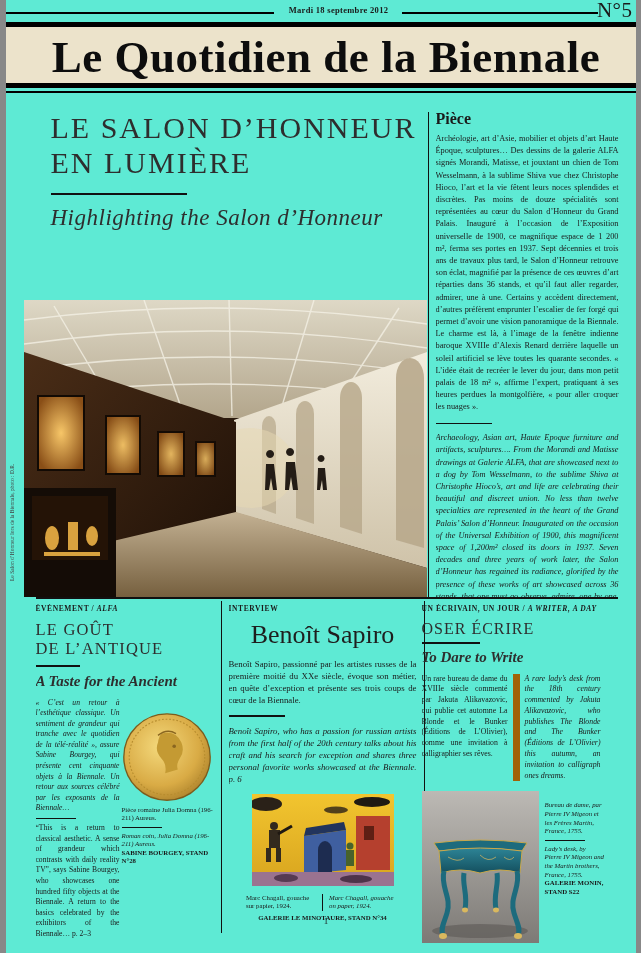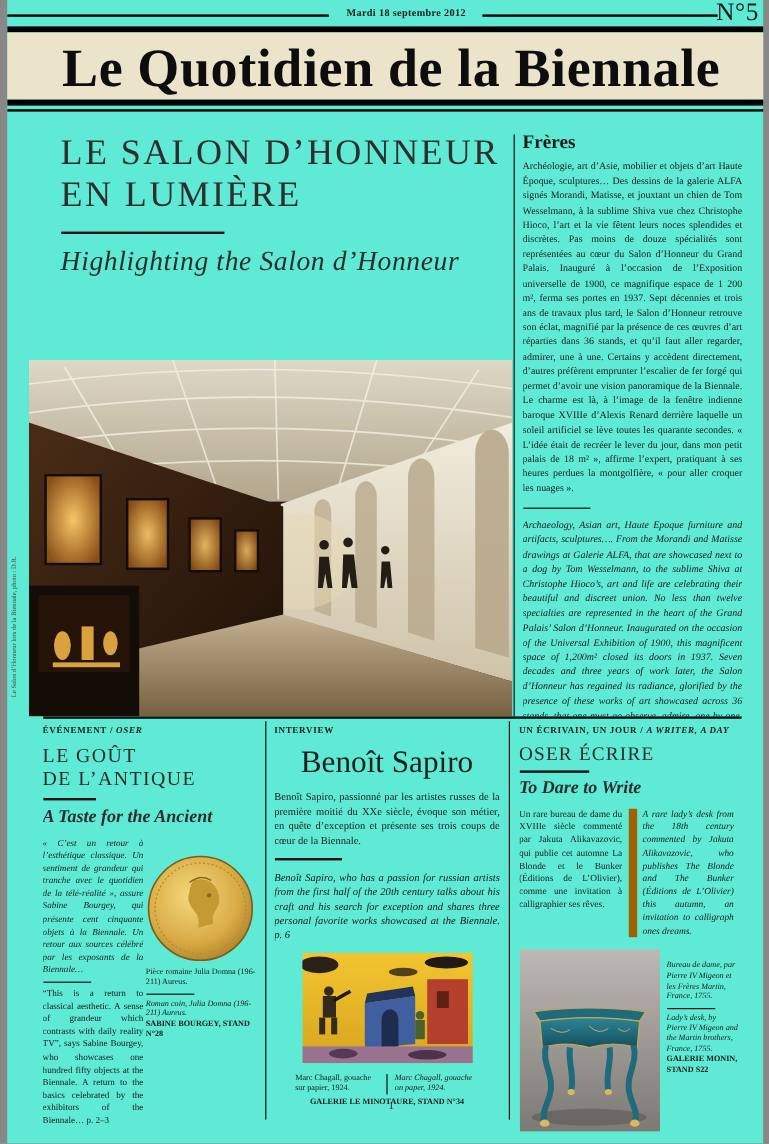--- a/index.html
+++ b/index.html
@@ -39,21 +39,21 @@
   .bodytext.it{font-style:italic;}
   .mid-rule{width:56px;height:1.5px;background:#111;margin:9px 0 8px 0;}
   
   .bottom-rule{position:absolute;left:30px;top:597px;width:582px;height:1.5px;background:#111;}
   .v-rule-b{position:absolute;top:601px;width:1px;height:332px;background:#111;}
   .kicker{font-size:7.5px;font-weight:bold;letter-spacing:.6px;margin:0 0 7px 0;}
   .kicker .it{font-style:italic;}
   .bcol{position:absolute;top:604px;height:345px;overflow:hidden;}
   .bcol.c1{left:30px;width:178px;}
   .bcol.c2{left:223px;width:188px;}
-  .bcol.c3{left:427px;width:184px;}
+  .bcol.c3{left:416px;width:184px;}
   .c1 .title{margin:2px 0 0 0;font-size:16.5px;font-weight:normal;letter-spacing:1.2px;
              line-height:19px;color:#2e2e2e;}
   .short-rule{width:44px;height:1.5px;background:#111;margin:7px 0 6px 0;}
   .c1 .subtitle,.c3 .subtitle{margin:0 0 8px 0;font-size:15px;font-style:italic;color:#2e2e2e;}
   .c1-grid{display:grid;grid-template-columns:84px 92px;column-gap:2px;}
   .smalltext{font-size:7.6px;line-height:10.6px;text-align:justify;margin:0;}
   .smalltext.it{font-style:italic;}
   .coin-wrap{margin-top:14px;}
   .caption{font-size:6.8px;line-height:8.6px;margin:0;}
   .caption.it{font-style:italic;}
@@ -176,32 +176,32 @@
         <path d="M246,158 a4,4 0 1 1 0.1,0 M242,164 l8,0 l3,26 l-4,0 l-2,-12 l-2,12 l-4,0 Z"></path>
         <path d="M266,156 a4,4 0 1 1 0.1,0 M262,162 l9,0 l3,28 l-5,0 l-2,-13 l-2,13 l-4,0 Z"></path>
         <path d="M297,162 a3.5,3.5 0 1 1 0.1,0 M294,168 l7,0 l2,22 l-4,0 l-1,-10 l-2,10 l-3,0 Z"></path>
       </g>
     </svg>
   </div>
   <div class="photo-credit">Le Salon d’Honneur lors de la Biennale, photo : D.R.</div>
 
   <div class="v-rule-main"></div>
   <div class="edito">
-    <h3>Frères</h3>
+    <h3>Pièce</h3>
     <p class="bodytext">Archéologie, art d’Asie, mobilier et objets d’art Haute Époque, sculptures… Des dessins de la galerie ALFA signés Morandi, Matisse, et jouxtant un chien de Tom Wesselmann, à la sublime Shiva vue chez Christophe Hioco, l’art et la vie fêtent leurs noces splendides et discrètes. Pas moins de douze spécialités sont représentées au cœur du Salon d’Honneur du Grand Palais. Inauguré à l’occasion de l’Exposition universelle de 1900, ce magnifique espace de 1 200 m², ferma ses portes en 1937. Sept décennies et trois ans de travaux plus tard, le Salon d’Honneur retrouve son éclat, magnifié par la présence de ces œuvres d’art réparties dans 36 stands, et qu’il faut aller regarder, admirer, une à une. Certains y accèdent directement, d’autres préfèrent emprunter l’escalier de fer forgé qui permet d’avoir une vision panoramique de la Biennale. Le charme est là, à l’image de la fenêtre indienne baroque XVIIIe d’Alexis Renard derrière laquelle un soleil artificiel se lève toutes les quarante secondes. « L’idée était de recréer le lever du jour, dans mon petit palais de 18 m² », affirme l’expert, pratiquant à ses heures perdues la montgolfière, « pour aller croquer les nuages ».</p>
     <div class="mid-rule"></div>
     <p class="bodytext it">Archaeology, Asian art, Haute Epoque furniture and artifacts, sculptures…. From the Morandi and Matisse drawings at Galerie ALFA, that are showcased next to a dog by Tom Wesselmann, to the sublime Shiva at Christophe Hioco’s, art and life are celebrating their beautiful and discreet union. No less than twelve specialties are represented in the heart of the Grand Palais’ Salon d’Honneur. Inaugurated on the occasion of the Universal Exhibition of 1900, this magnificent space of 1,200m² closed its doors in 1937. Seven decades and three years of work later, the Salon d’Honneur has regained its radiance, glorified by the presence of these works of art showcased across 36 stands, that one must go observe, admire, one by one. Some access it directly; others prefer to take the wrought iron staircase which provides a panoramic view of the Biennale. Enchantment is all around, mirrored in the 18th century Indian baroque window at Alexis Fox, behind which an artificial sun rises every forty seconds. “The idea was to recreate the sunrise in my little 18m² palace” says the expert who in his spare time likes to ride hot air balloons, “to go bite the clouds”. L.B.</p>
   </div>
 
   <div class="bottom-rule"></div>
   <div class="v-rule-b" style="left:215px;"></div>
   <div class="v-rule-b" style="left:418px;"></div>
 
   <div class="bcol c1">
-    <p class="kicker"><span>ÉVÉNEMENT / </span><span class="it">OSER</span></p>
+    <p class="kicker"><span>ÉVÉNEMENT / </span><span class="it">ALFA</span></p>
     <h2 class="title">
       <span>LE GOÛT</span><br>
       <span>DE L’ANTIQUE</span>
     </h2>
     <div class="short-rule"></div>
     <h3 class="subtitle">A Taste for the Ancient</h3>
     <div class="c1-grid">
       <div>
         <p class="smalltext it">« C’est un retour à l’esthétique classique. Un sentiment de grandeur qui tranche avec le quotidien de la télé-réalité », assure Sabine Bourgey, qui présente cent cinquante objets à la Biennale. Un retour aux sources célébré par les exposants de la Biennale…</p>
         <div class="cap-rule"></div>

